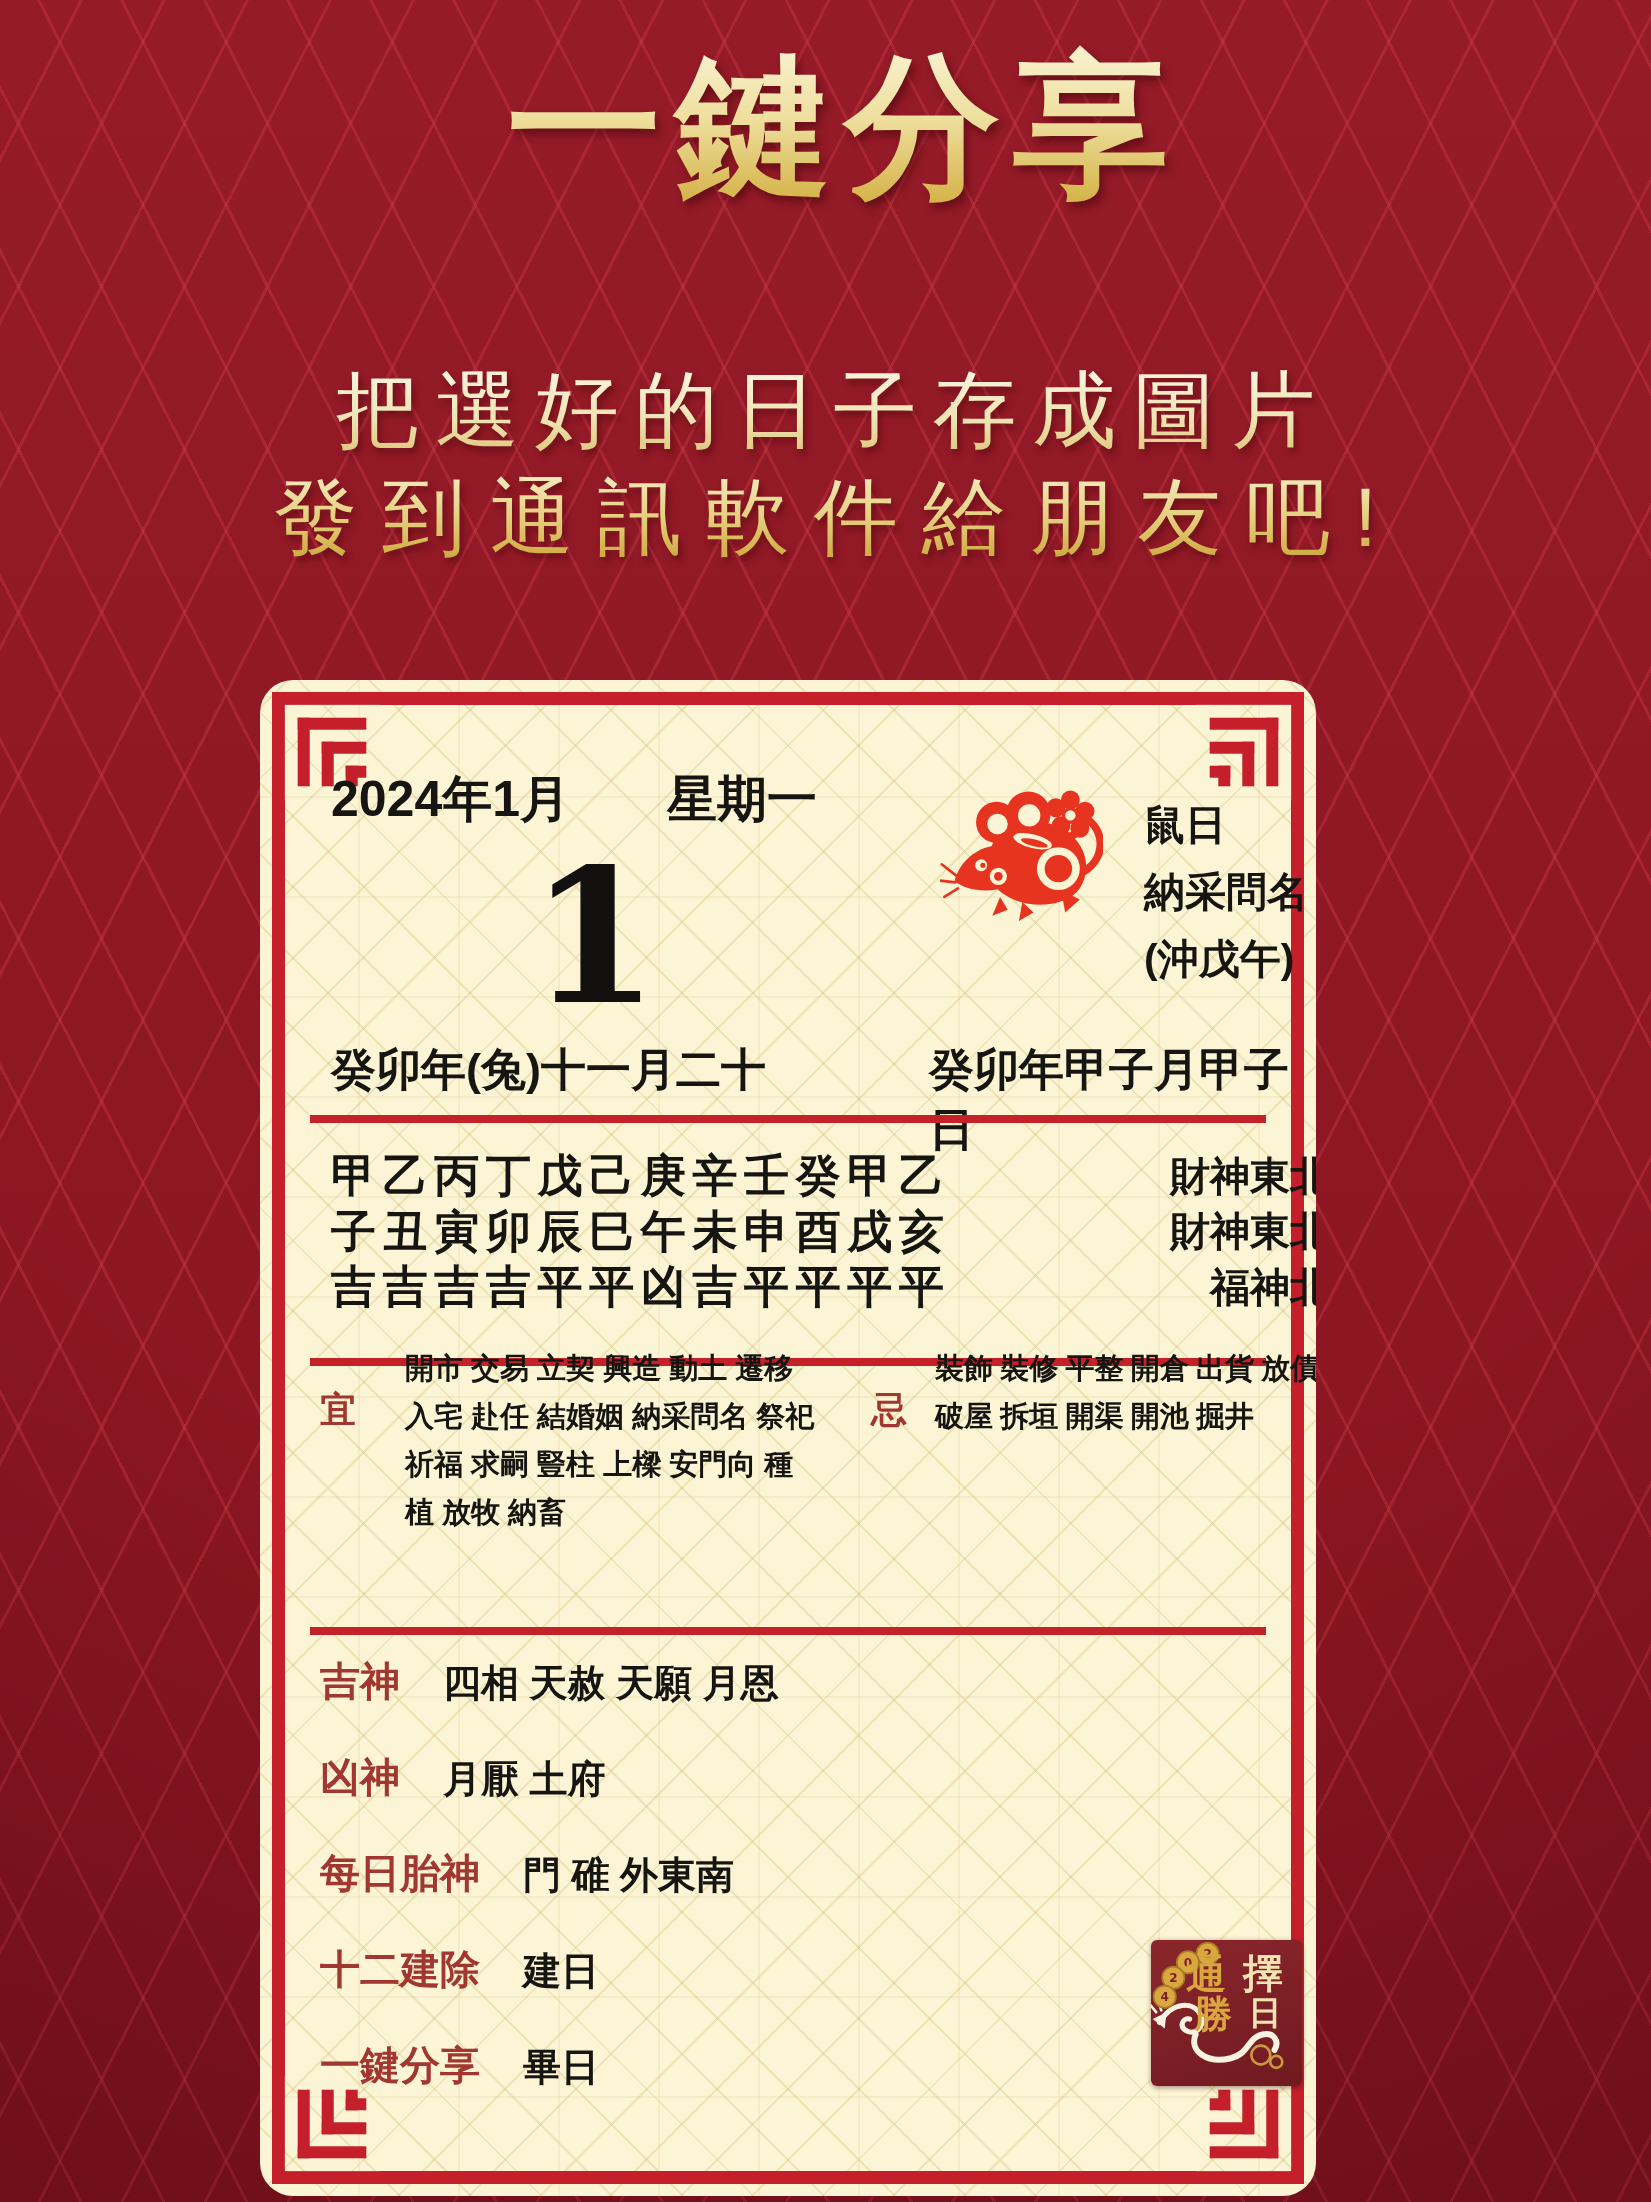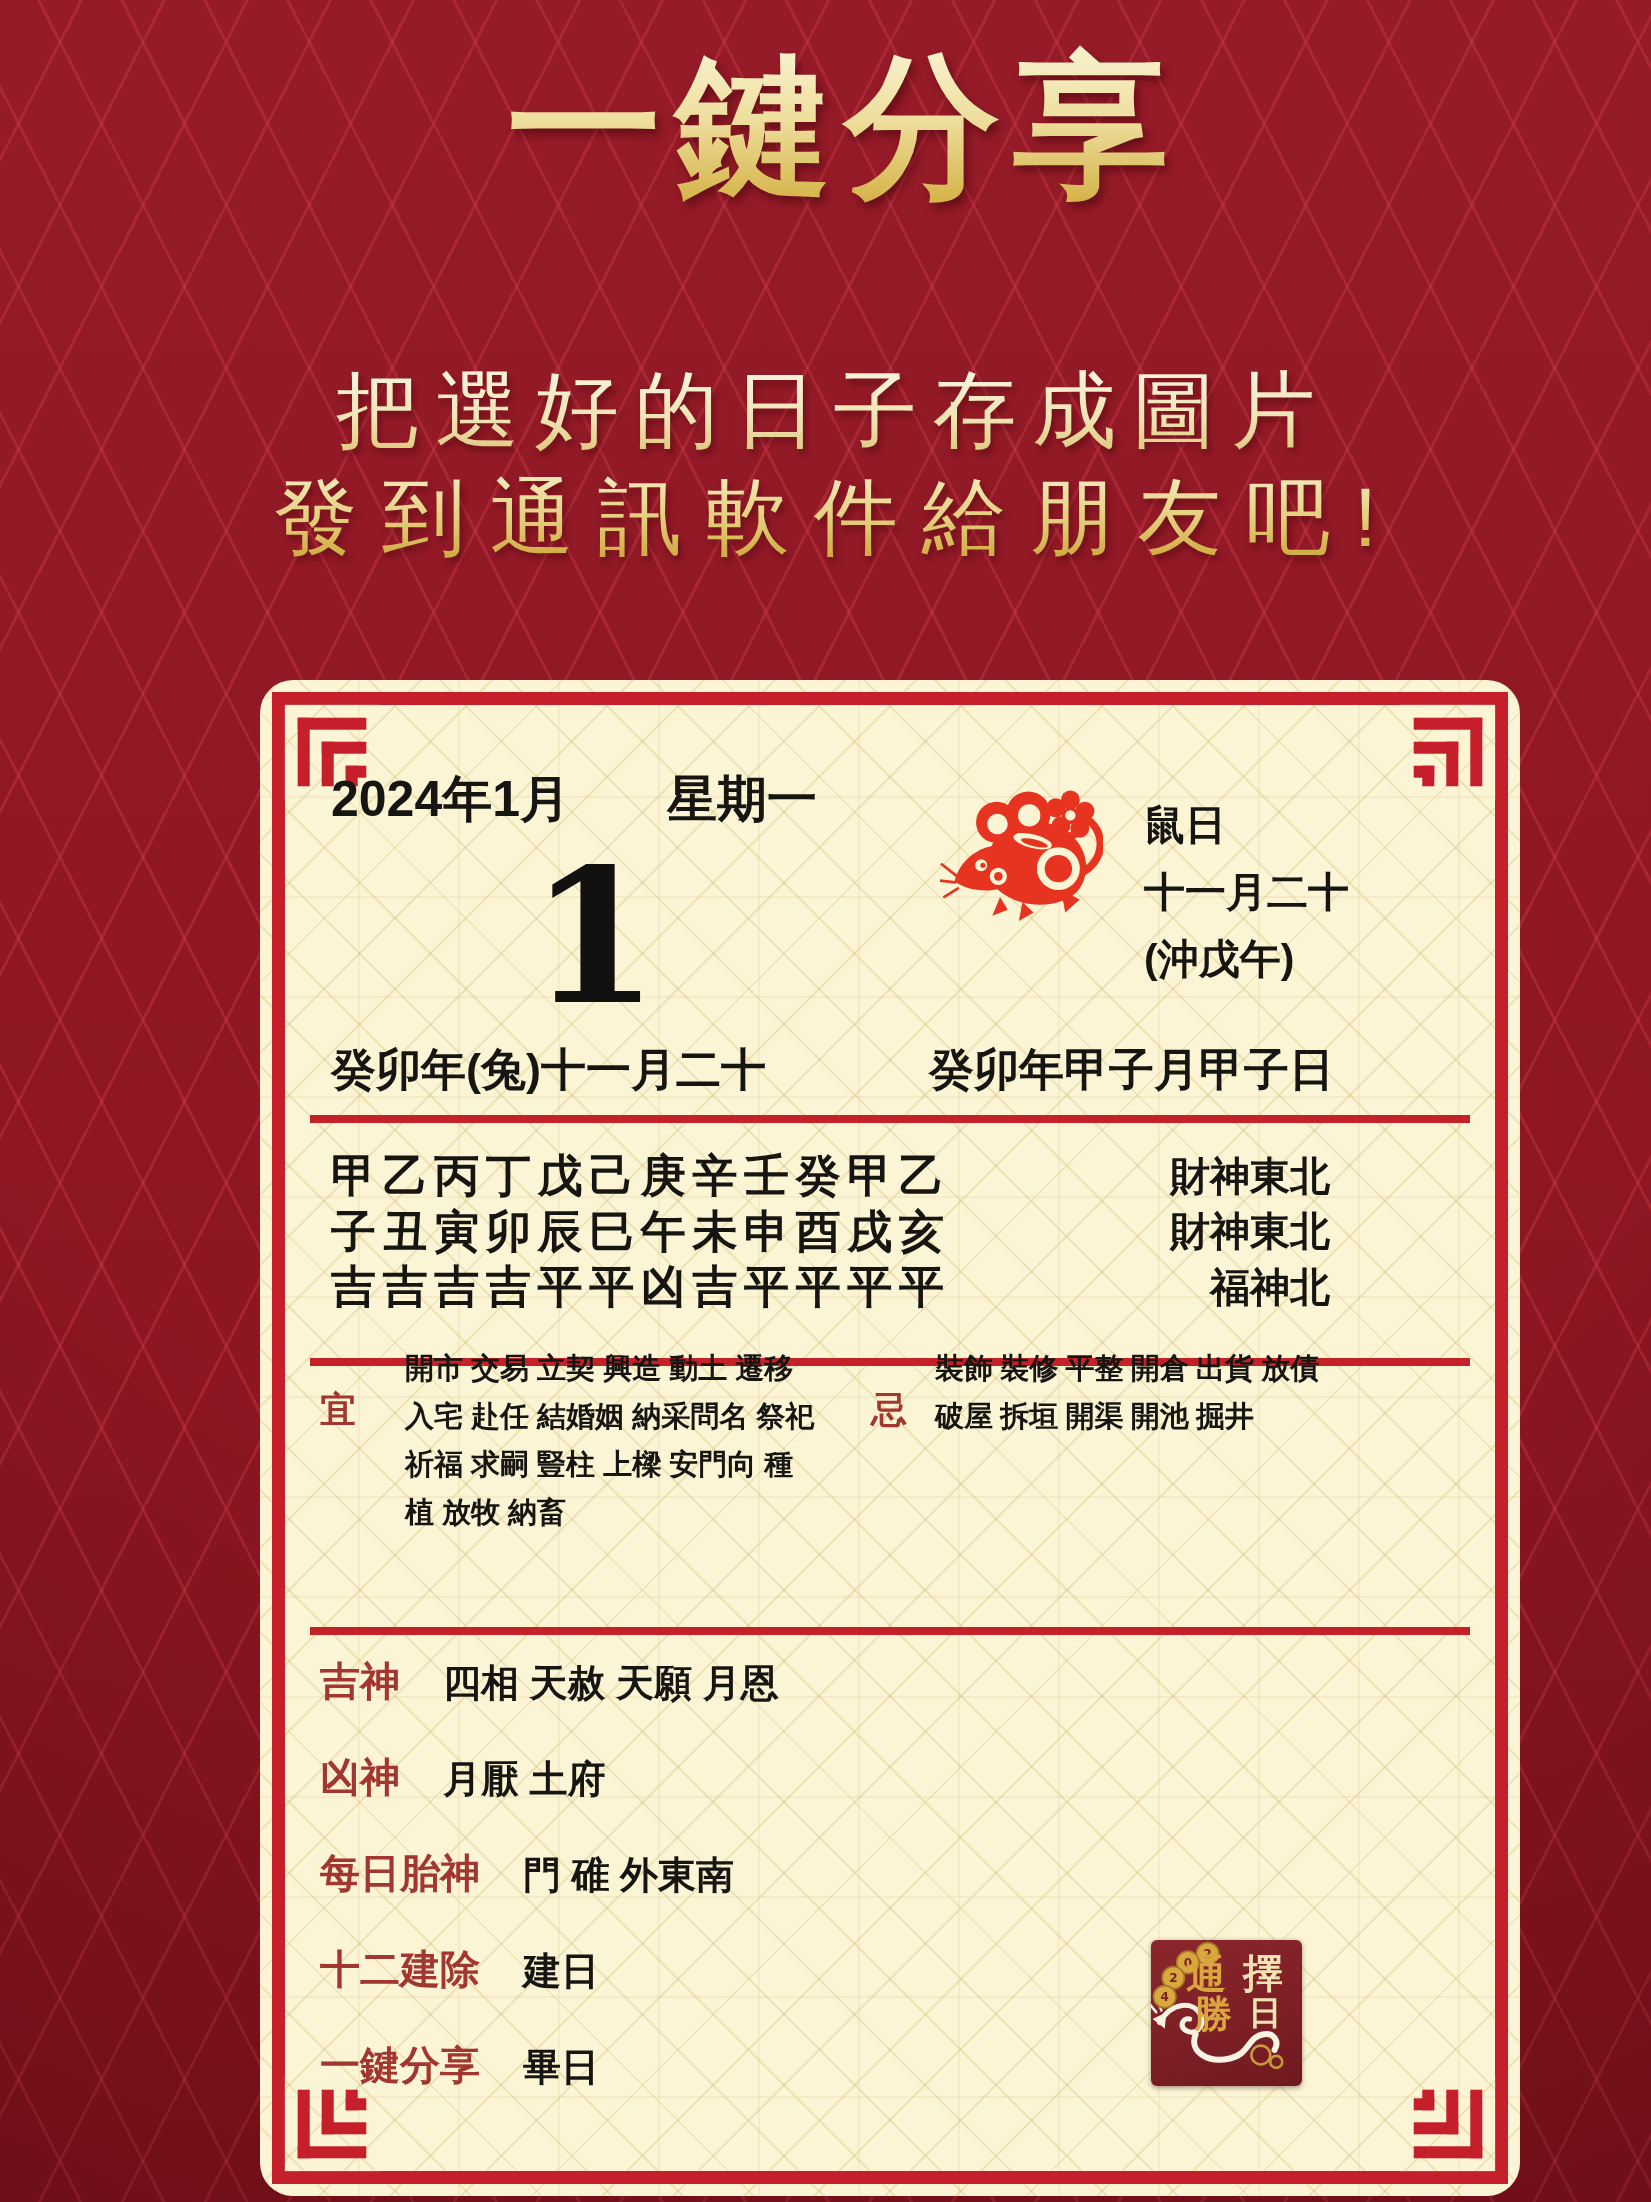--- a/index.html
+++ b/index.html
@@ -27,21 +27,21 @@
     font-weight:400;font-size:84px;line-height:1.0;
     font-family:"Liberation Sans","DejaVu Sans",sans-serif;
     filter:drop-shadow(3.4px 5.2px 3.4px rgba(50,0,5,.4));
   }
   .sub1{top:368px;letter-spacing:15.5px;text-indent:15.5px;
     background-image:linear-gradient(180deg,#F8F2D8 10%,#EFE4B4 60%,#DFC97F 100%);}
   .sub2{top:475px;letter-spacing:24px;text-indent:24px;
     background-image:linear-gradient(180deg,#F3E7B6 5%,#E3CC78 55%,#CEA93E 100%);}
 
   .card{
-    position:absolute;left:260px;top:680px;width:1260px;height:1516px;
+    position:absolute;left:260px;top:680px;width:1056px;height:1516px;
     border-radius:33px;overflow:hidden;
     background-color:#FBF4D5;
     background-image:
       repeating-linear-gradient(45deg, transparent 0 48px, rgba(203,176,100,.26) 48px 50px),
       repeating-linear-gradient(-45deg, transparent 0 48px, rgba(203,176,100,.26) 48px 50px),
       repeating-linear-gradient(0deg, transparent 0 98px, rgba(203,176,100,.13) 98px 100px),
       repeating-linear-gradient(90deg, transparent 0 98px, rgba(203,176,100,.13) 98px 100px);
   }
   .bar{position:absolute;background:#C41F2A;}
   .bar-top{left:120px;right:120px;top:12px;height:13px;}
@@ -203,21 +203,21 @@
           <circle cx="138" cy="108" r="16" fill="#E73421"></circle>
         <ellipse cx="108" cy="76" rx="23" ry="8" fill="#FBF4D5" transform="rotate(14 108 76)"></ellipse>
         <ellipse cx="110" cy="78" rx="16" ry="4" fill="#E73421" transform="rotate(14 110 78)"></ellipse>
         <circle cx="68" cy="117" r="10" fill="#FBF4D5"></circle>
           <circle cx="68" cy="117" r="5" fill="#E73421"></circle>
       </svg>
     </div>
 
     <div class="abs blk zodiac-col">
       <div>鼠日</div>
-      <div>十一月二十</div>
+      <div>納采問名</div>
       <div>(沖戊午)</div>
     </div>
 
     <div class="abs blk lunar">癸卯年(兔)十一月二十</div>
     <div class="abs blk ganzhi">癸卯年甲子月甲子日</div>
 
     <div class="divider dv1"></div>
 
     <div class="abs gods-block">
       <div class="god-row">

